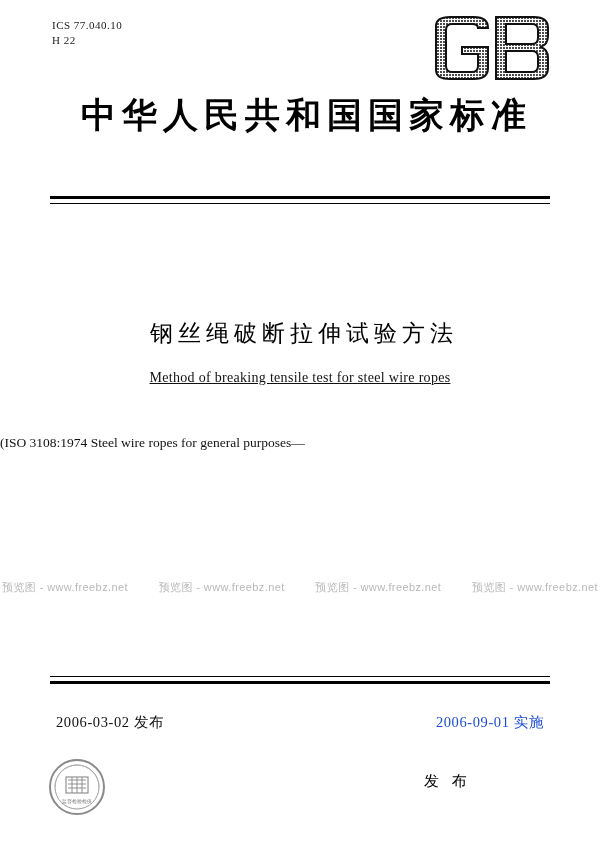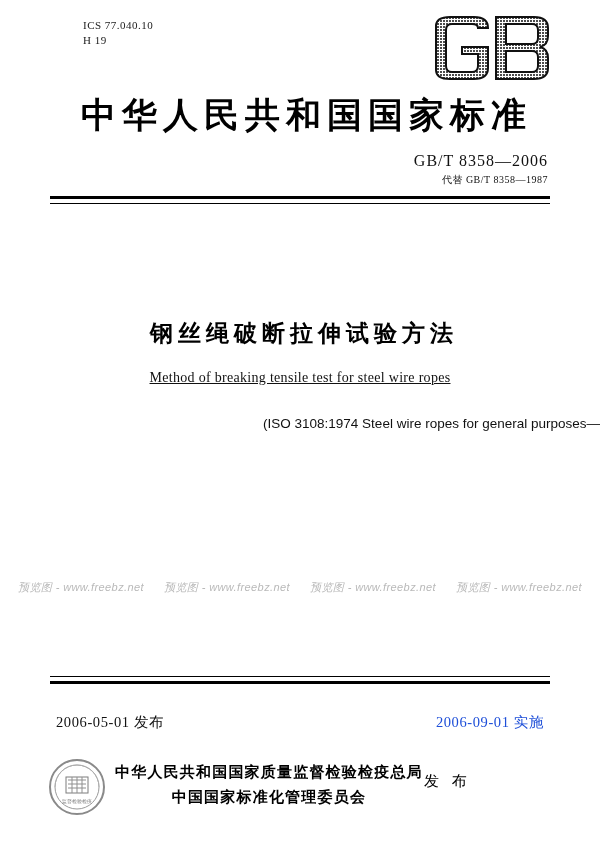--- a/index.html
+++ b/index.html
@@ -21,21 +21,20 @@
   
   .ics-block {
     position: absolute;
     left: 52px;
     top: 18px;
     font-family: "Liberation Serif", serif;
     font-size: 11px;
     line-height: 15px;
     color: #1a1a1a;
     letter-spacing: 0.5px;
-    margin-left: 31px;
   }
 
   
   .gb-logo {
     position: absolute;
     right: 48px;
     top: 14px;
     width: 118px;
     height: 68px;
   }
@@ -88,64 +87,63 @@
   .rule-bottom-thin  { height: 1px; top: 676px; }
   .rule-bottom-thick { height: 3px; top: 681px; }
 
   
   .doc-title-cn {
     position: absolute;
     left: 0; right: 0;
     top: 318px;
     text-align: center;
     font-family: "DejaVu Sans", sans-serif;
-    font-weight: bold;
+    font-weight: normal;
     font-size: 23px;
     letter-spacing: 5px;
     color: #000;
     padding-left: 8px;
   }
   .doc-title-en {
     position: absolute;
     left: 0; right: 0;
     top: 370px;
     text-align: center;
     font-family: "Liberation Serif", serif;
     font-size: 14px;
     letter-spacing: 0.3px;
     color: #111;
     text-decoration: underline;
   }
   .doc-subtitle {
     position: absolute;
     left: 0; right: 0;
-    top: 412px;
-    text-align: right;
-    font-family: Liberation Sans, sans-serif;
+    top: 431px;
+    text-align: left;
+    font-family: Liberation Serif, serif;
     font-size: 13.5px;
     line-height: 24px;
     color: #111;
   }
 
   
   .watermark {
     position: absolute;
     left: 0; right: 0;
     top: 578px;
     height: 18px;
     display: flex;
     justify-content: space-between;
     align-items: center;
-    padding: 0 18px;
+    padding: 0 2px;
     font-family: "Liberation Sans", sans-serif;
     font-size: 11px;
     color: #b9b9b9;
     letter-spacing: 0.4px;
     white-space: nowrap;
-    font-style: italic;
   }
 
   
   .date-issue {
     position: absolute;
     left: 56px;
     top: 713px;
     font-family: "Liberation Serif", serif;
     font-size: 14.5px;
     color: #111;
@@ -194,21 +192,21 @@
     height: 58px;
   }
 </style>
 </head>
 <body>
 
 <div class="page">
 
   <div class="ics-block">
     <div>ICS 77.040.10</div>
-    <div>H 19</div>
+    <div>H 22</div>
   </div>
 
   <div class="gb-logo">
     <svg viewBox="0 0 118 68" width="118" height="68" xmlns="http://www.w3.org/2000/svg">
       <defs>
         <pattern id="hatch" width="3" height="3" patternUnits="userSpaceOnUse" patternTransform="rotate(0)">
           <rect width="3" height="3" fill="#ffffff"></rect>
           <circle cx="1" cy="1" r="1" fill="#111111"></circle>
         </pattern>
       </defs>
@@ -220,58 +218,50 @@
       <g>
         <path d="M62 3 L100 3 Q114 3 114 14 L114 22 Q114 31 106 33 Q114 35 114 44 L114 54 Q114 65 100 65 L62 65 Z
                  M72 10 L72 30 L98 30 Q104 30 104 24 L104 16 Q104 10 98 10 Z
                  M72 37 L72 58 L98 58 Q104 58 104 52 L104 43 Q104 37 98 37 Z" fill="url(#hatch)" stroke="#111" stroke-width="2" fill-rule="evenodd"></path>
       </g>
     </svg>
   </div>
 
   <div class="cn-standard-title">中华人民共和国国家标准</div>
 
-  <div class="std-no">
-    <div class="main-no">GB/T 8358—2006</div>
-    <div class="replace-no">代替 GB/T 8358—1987</div>
-  </div>
 
   <div class="rule rule-thick"></div>
   <div class="rule rule-thin"></div>
 
   <div class="doc-title-cn">钢丝绳破断拉伸试验方法</div>
   <div class="doc-title-en">Method of breaking tensile test for steel wire ropes</div>
   <div class="doc-subtitle">
     <div>(ISO 3108:1974 Steel wire ropes for general purposes—</div>
   </div>
 
   <div class="watermark">
     <span>预览图 - www.freebz.net</span>
     <span>预览图 - www.freebz.net</span>
     <span>预览图 - www.freebz.net</span>
     <span>预览图 - www.freebz.net</span>
   </div>
 
   <div class="rule rule-bottom-thin"></div>
   <div class="rule rule-bottom-thick"></div>
 
-  <div class="date-issue">2006-05-01 发布</div>
+  <div class="date-issue">2006-03-02 发布</div>
   <div class="date-effect">2006-09-01 实施</div>
 
   <div class="seal">
     <svg viewBox="0 0 58 58" width="58" height="58" xmlns="http://www.w3.org/2000/svg">
       <circle cx="29" cy="29" r="27" fill="none" stroke="#8a8a8a" stroke-width="2"></circle>
       <circle cx="29" cy="29" r="22" fill="none" stroke="#9a9a9a" stroke-width="1"></circle>
       <rect x="18" y="19" width="22" height="16" fill="none" stroke="#7c7c7c" stroke-width="1"></rect>
       <path d="M20 22 h18 M20 26 h18 M20 30 h18" stroke="#8f8f8f" stroke-width="1"></path>
       <path d="M24 19 v16 M29 19 v16 M34 19 v16" stroke="#8f8f8f" stroke-width="1"></path>
       <text x="29" y="45" text-anchor="middle" font-family="DejaVu Sans, sans-serif" font-size="5" fill="#7c7c7c">监督检验检疫</text>
       <path d="M7 29 a22 22 0 0 1 44 0" fill="none" stroke="#b0b0b0" stroke-width="0.8"></path>
     </svg>
   </div>
 
-  <div class="issuer-block">
-    <div>中华人民共和国国家质量监督检验检疫总局</div>
-    <div>中国国家标准化管理委员会</div>
-  </div>
   <div class="issue-word">发 布</div>
 
 </div>
 
 </body></html>

